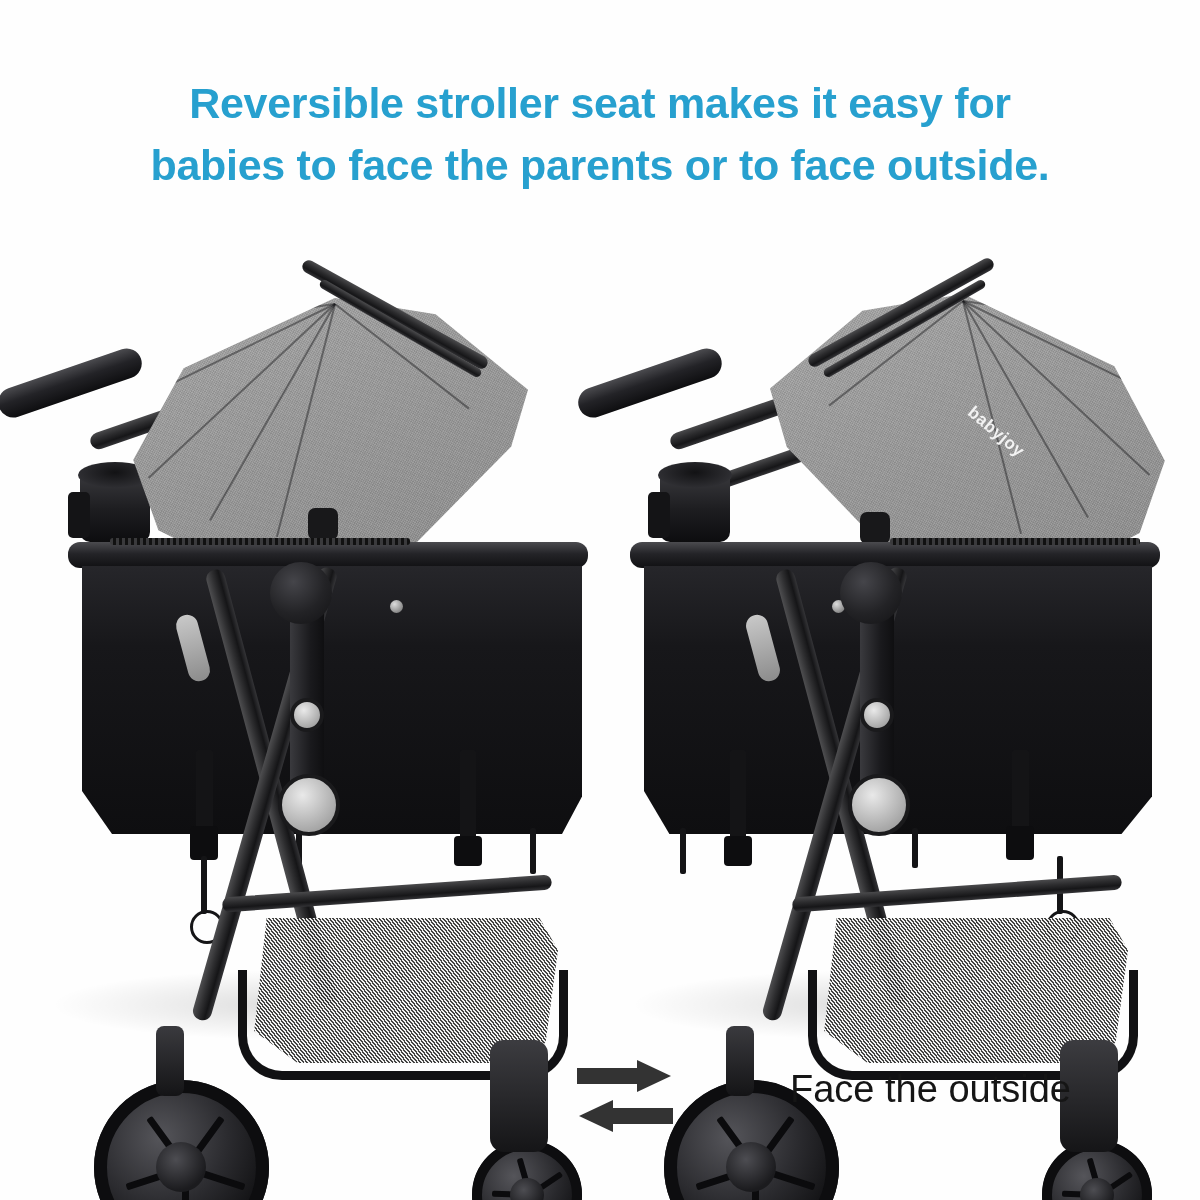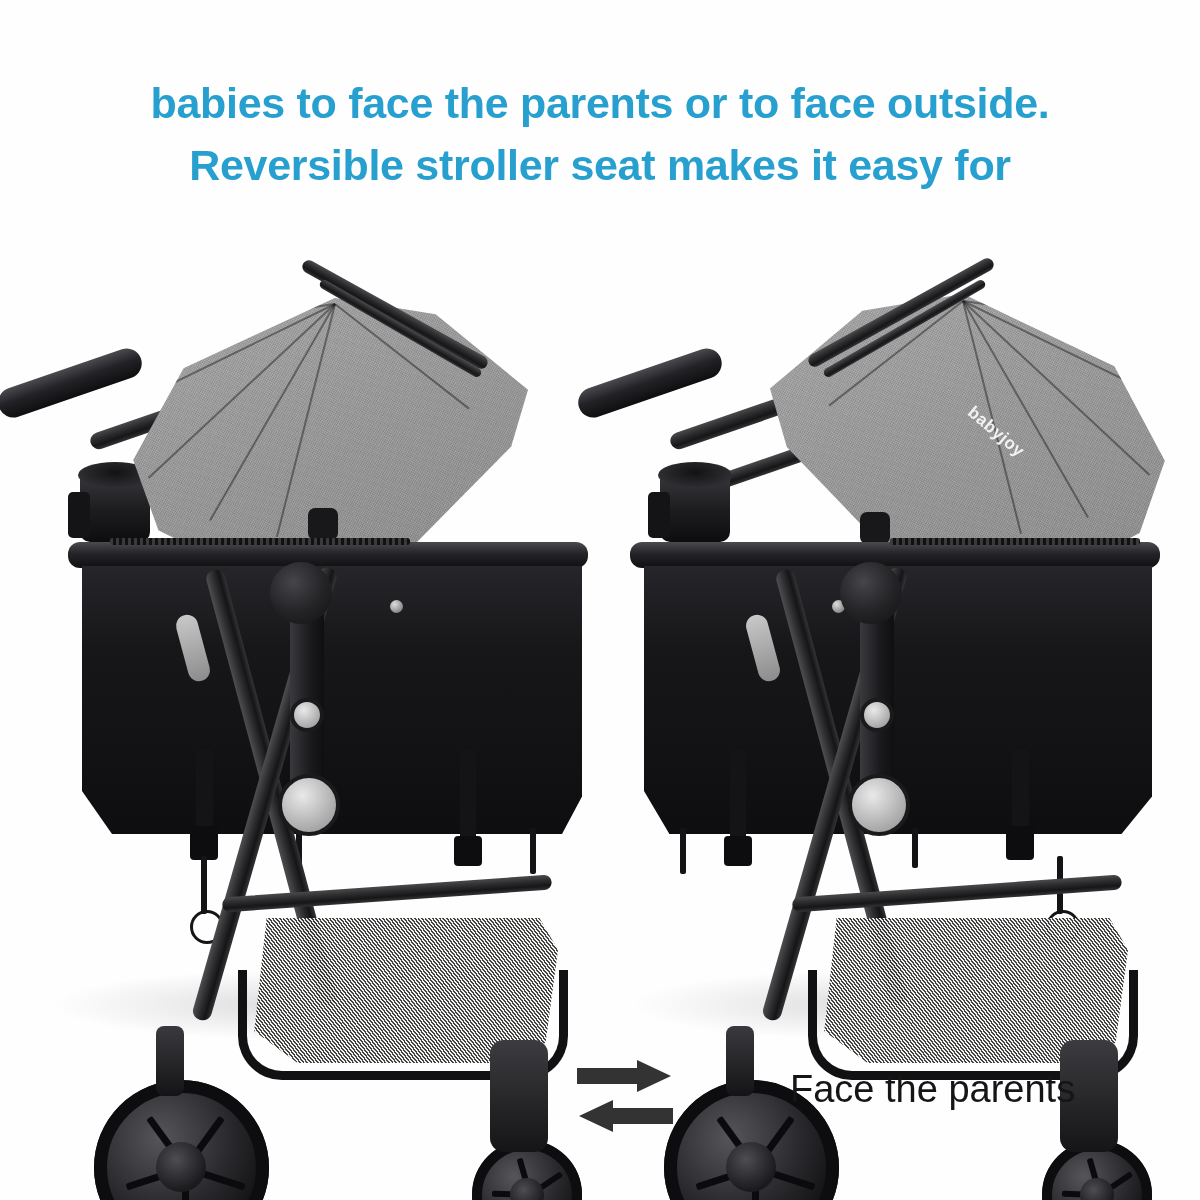--- a/index.html
+++ b/index.html
@@ -157,22 +157,22 @@
     position:absolute;border-radius:50%;
     background:radial-gradient(ellipse at 50% 50%, rgba(0,0,0,.13) 0%, rgba(0,0,0,0) 70%);
   }
 </style>
 </head>
 <body>
 
 <div id="stage">
 
   <div class="headline">
+    <span class="ln">Reversible stroller seat makes it easy for</span>
     <span class="ln">babies to face the parents or to face outside.</span>
-    <span class="ln">Reversible stroller seat makes it easy for</span>
   </div>
 
   <div class="stroller" id="stroller-left">
 
     <div class="shadow part" style="left:60px;top:690px;width:470px;height:70px;"></div>
 
     <div class="grip part" style="left:5px;top:88px;width:150px;height:30px;transform:rotate(-19deg);"></div>
     <div class="tube part" style="left:95px;top:120px;width:215px;height:17px;transform:rotate(-19deg);"></div>
     <div class="tube part" style="left:118px;top:165px;width:235px;height:15px;transform:rotate(-19deg);"></div>
 
@@ -323,15 +323,15 @@
     <div class="part" style="left:500px;top:760px;width:58px;height:112px;background:linear-gradient(180deg,#3c3c40,#151517);border-radius:14px;"></div>
     <div class="part" style="left:166px;top:746px;width:28px;height:70px;background:linear-gradient(180deg,#3a3a3e,#141416);border-radius:8px;"></div>
   </div>
 
 
   <svg class="swap" viewBox="0 0 100 80">
     <polygon points="2,10 62,10 62,2 96,18 62,34 62,26 2,26" fill="#333333"></polygon>
     <polygon points="98,50 38,50 38,42 4,58 38,74 38,66 98,66" fill="#333333"></polygon>
   </svg>
 
-  <div class="caption" id="cap-right">Face the parents</div>
+  <div class="caption" id="cap-right">Face the outside</div>
 
 </div>
 
 </body></html>

